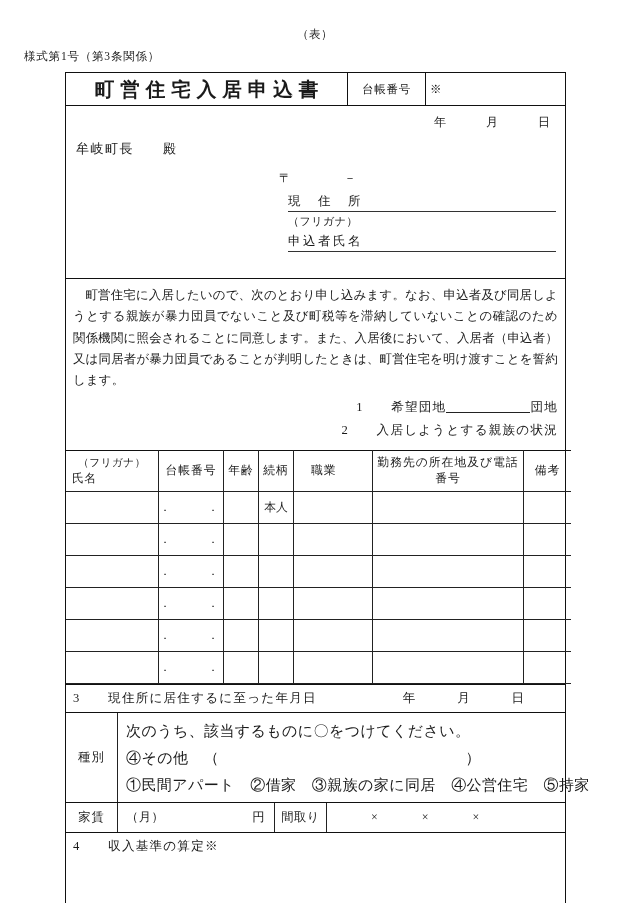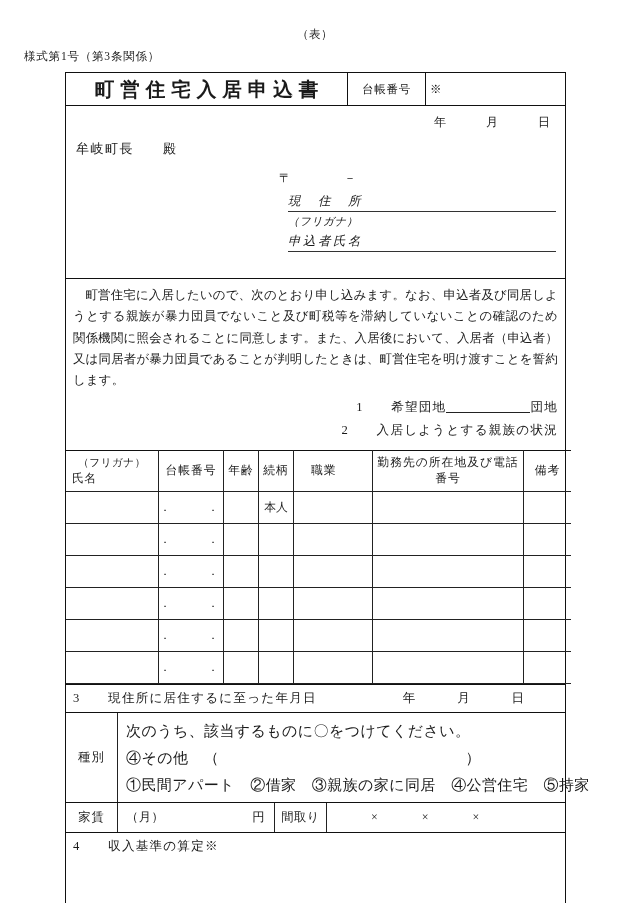--- a/index.html
+++ b/index.html
@@ -135,21 +135,20 @@
   }
   .field-row.nopad {
     border-bottom: none;
     height: 18px;
   }
   .field-label {
     font-size: 12.5px;
     letter-spacing: 2.5px;
     white-space: pre;
     padding-bottom: 1px;
-    font-style: italic;
   }
   .field-label.small {
     font-size: 11px;
     letter-spacing: 0.5px;
   }
   .spacer-4 { height: 4px; }
 
   
   .consent {
     padding: 6px 7px 2px 7px;

